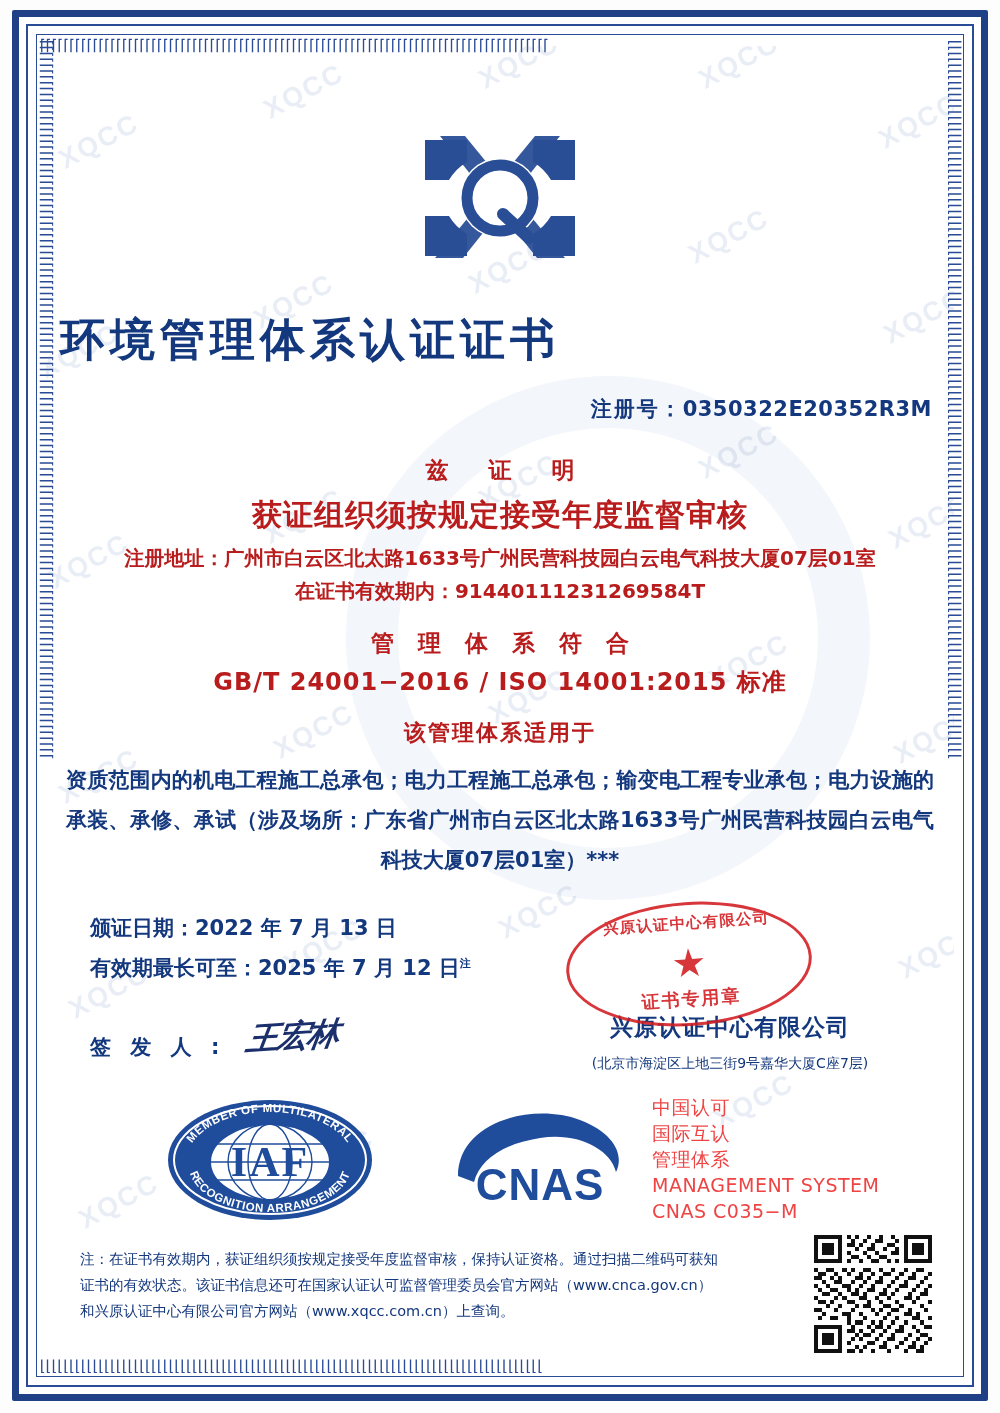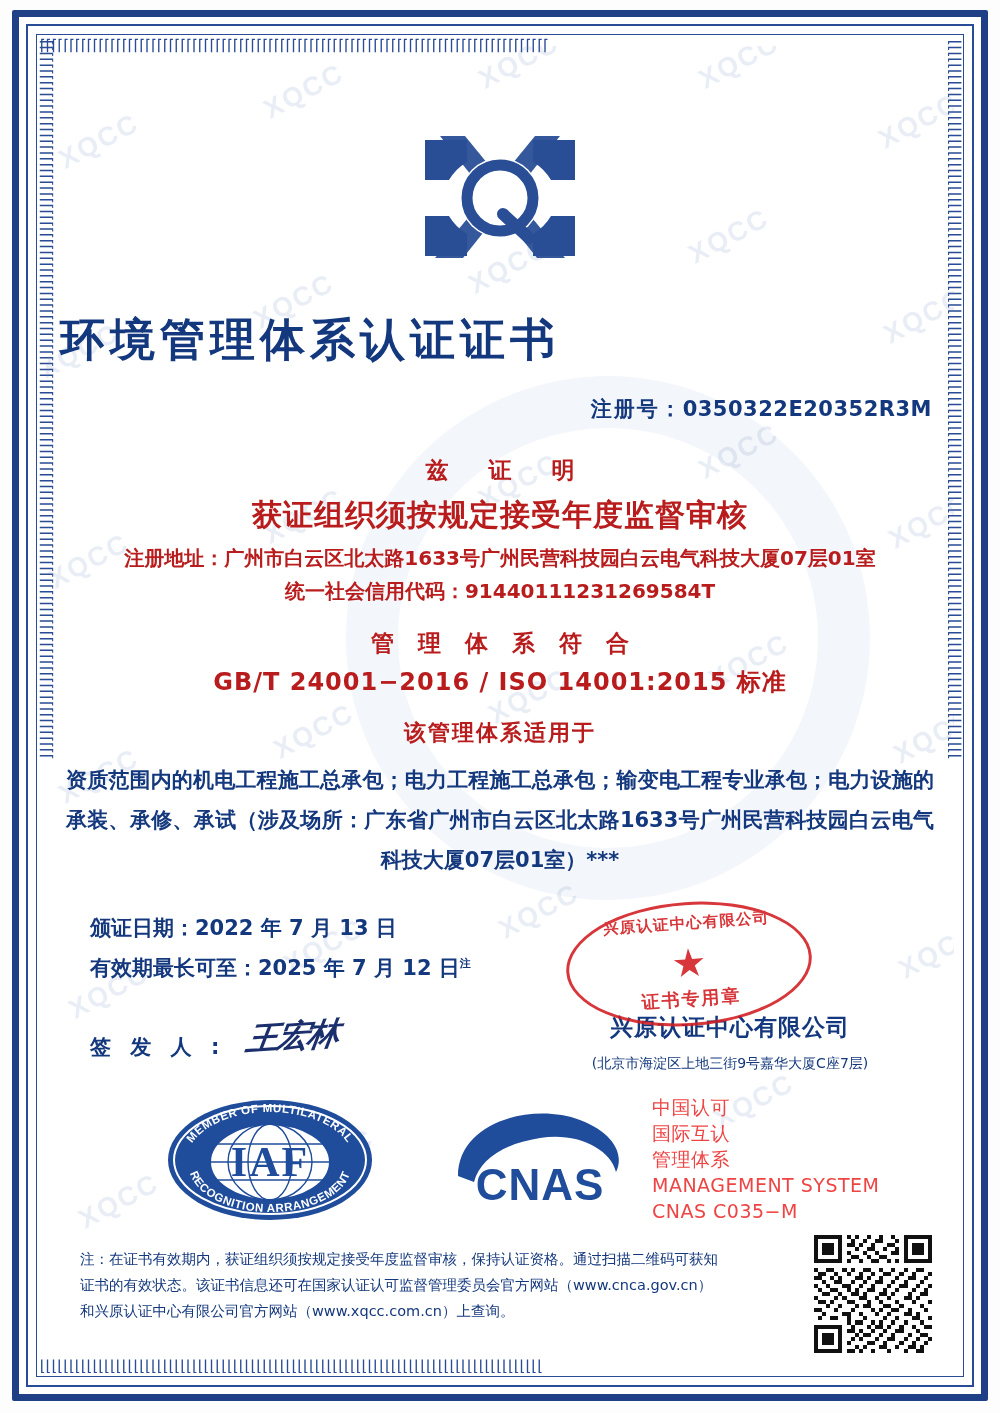--- a/index.html
+++ b/index.html
@@ -355,21 +355,21 @@
 
     <div class="cert-title">环境管理体系认证证书</div>
 
     <div class="reg-no">
       <span class="lbl">注册号：</span><span>0350322E20352R3M</span>
     </div>
 
     <div class="line-center hereby">兹  证  明</div>
     <div class="line-center company">获证组织须按规定接受年度监督审核</div>
     <div class="line-center addr">注册地址：广州市白云区北太路1633号广州民营科技园白云电气科技大厦07层01室</div>
-    <div class="line-center credit">统一社会信用代码：91440111231269584T</div>
+    <div class="line-center credit">在证书有效期内：91440111231269584T</div>
     <div class="line-center conform">管 理 体 系 符 合</div>
     <div class="line-center standard">GB/T 24001−2016 / ISO 14001:2015 标准</div>
     <div class="line-center applies">该管理体系适用于</div>
 
     <div class="scope">资质范围内的机电工程施工总承包；电力工程施工总承包；输变电工程专业承包；电力设施的承装、承修、承试（涉及场所：广东省广州市白云区北太路1633号广州民营科技园白云电气科技大厦07层01室）***</div>
 
     <div class="dates">
       <div>颁证日期：2022 年 7 月 13 日</div>
       <div><span>有效期最长可至：2025 年 7 月 12 日</span><sup>注</sup></div>
     </div>

